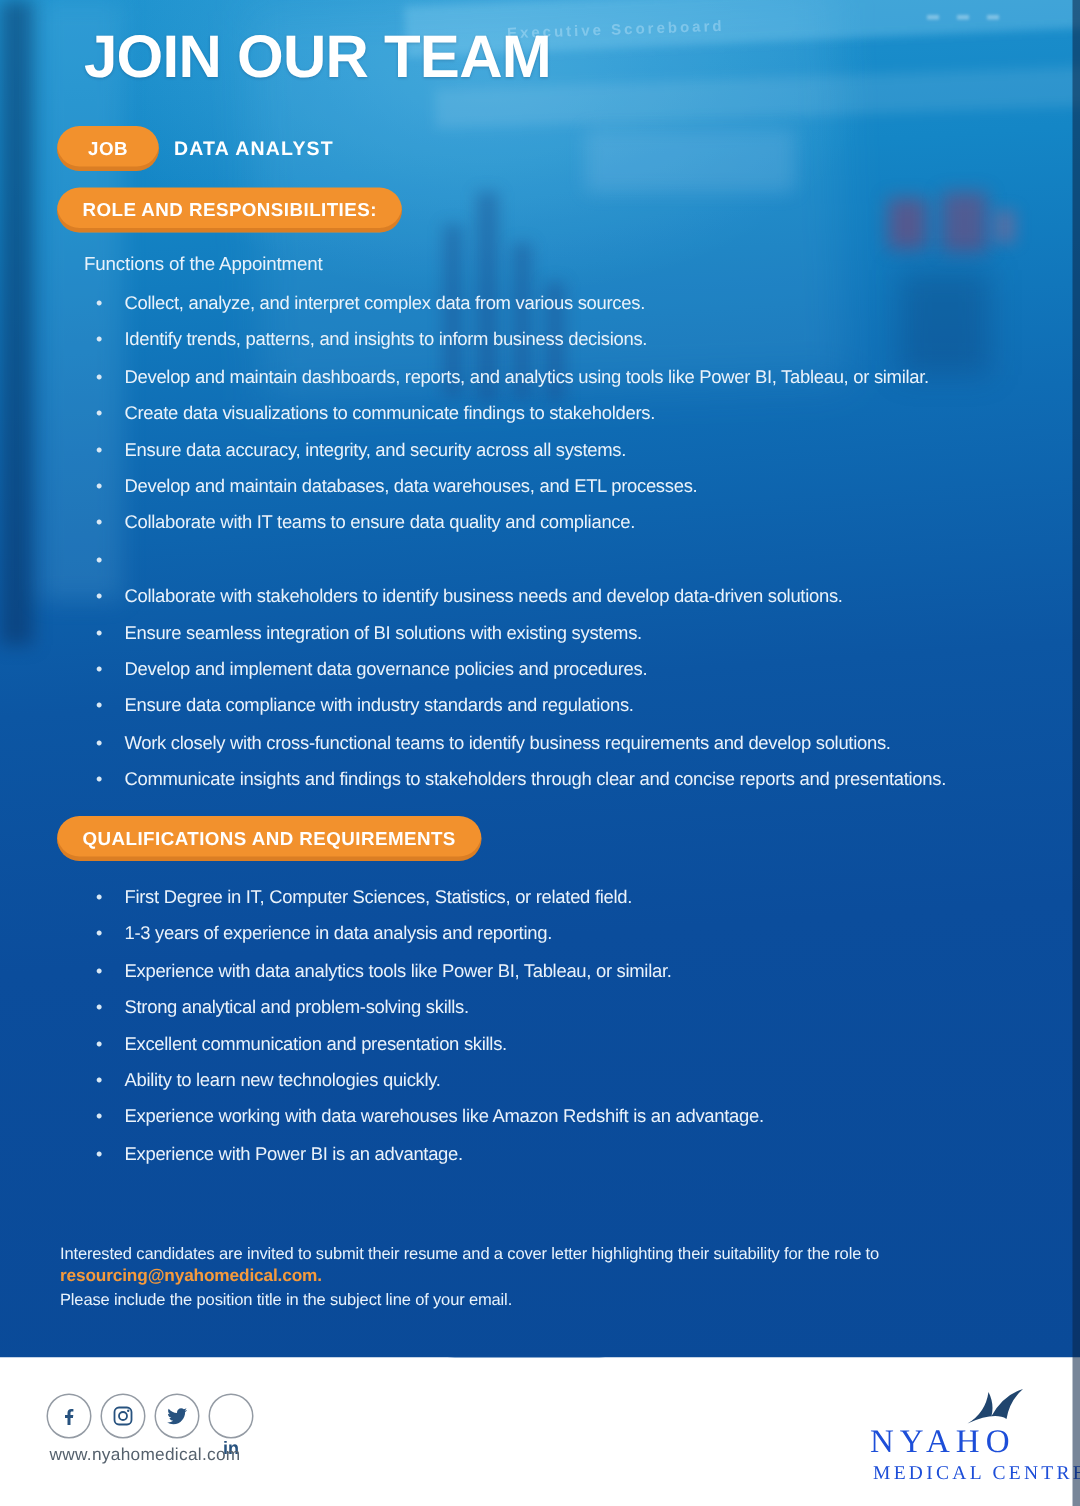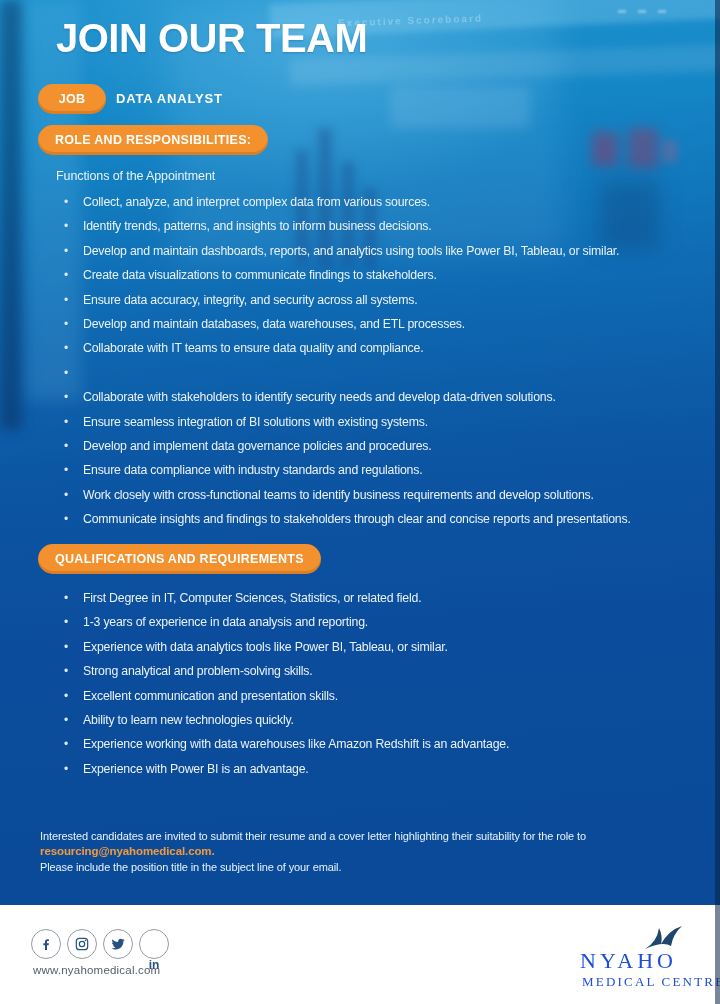--- a/index.html
+++ b/index.html
@@ -164,21 +164,21 @@
           <span class="dot"></span>
           <span>Collaborate with IT teams to ensure data quality and compliance.</span>
         </li>
 
         <li>
           <span class="dot"></span>
         </li>
 
         <li>
           <span class="dot"></span>
-          <span>Collaborate with stakeholders to identify security needs and develop data-driven solutions.</span>
+          <span>Collaborate with stakeholders to identify business needs and develop data-driven solutions.</span>
         </li>
 
         <li>
           <span class="dot"></span>
           <span>Ensure seamless integration of BI solutions with existing systems.</span>
         </li>
 
         <li>
           <span class="dot"></span>
           <span>Develop and implement data governance policies and procedures.</span>

